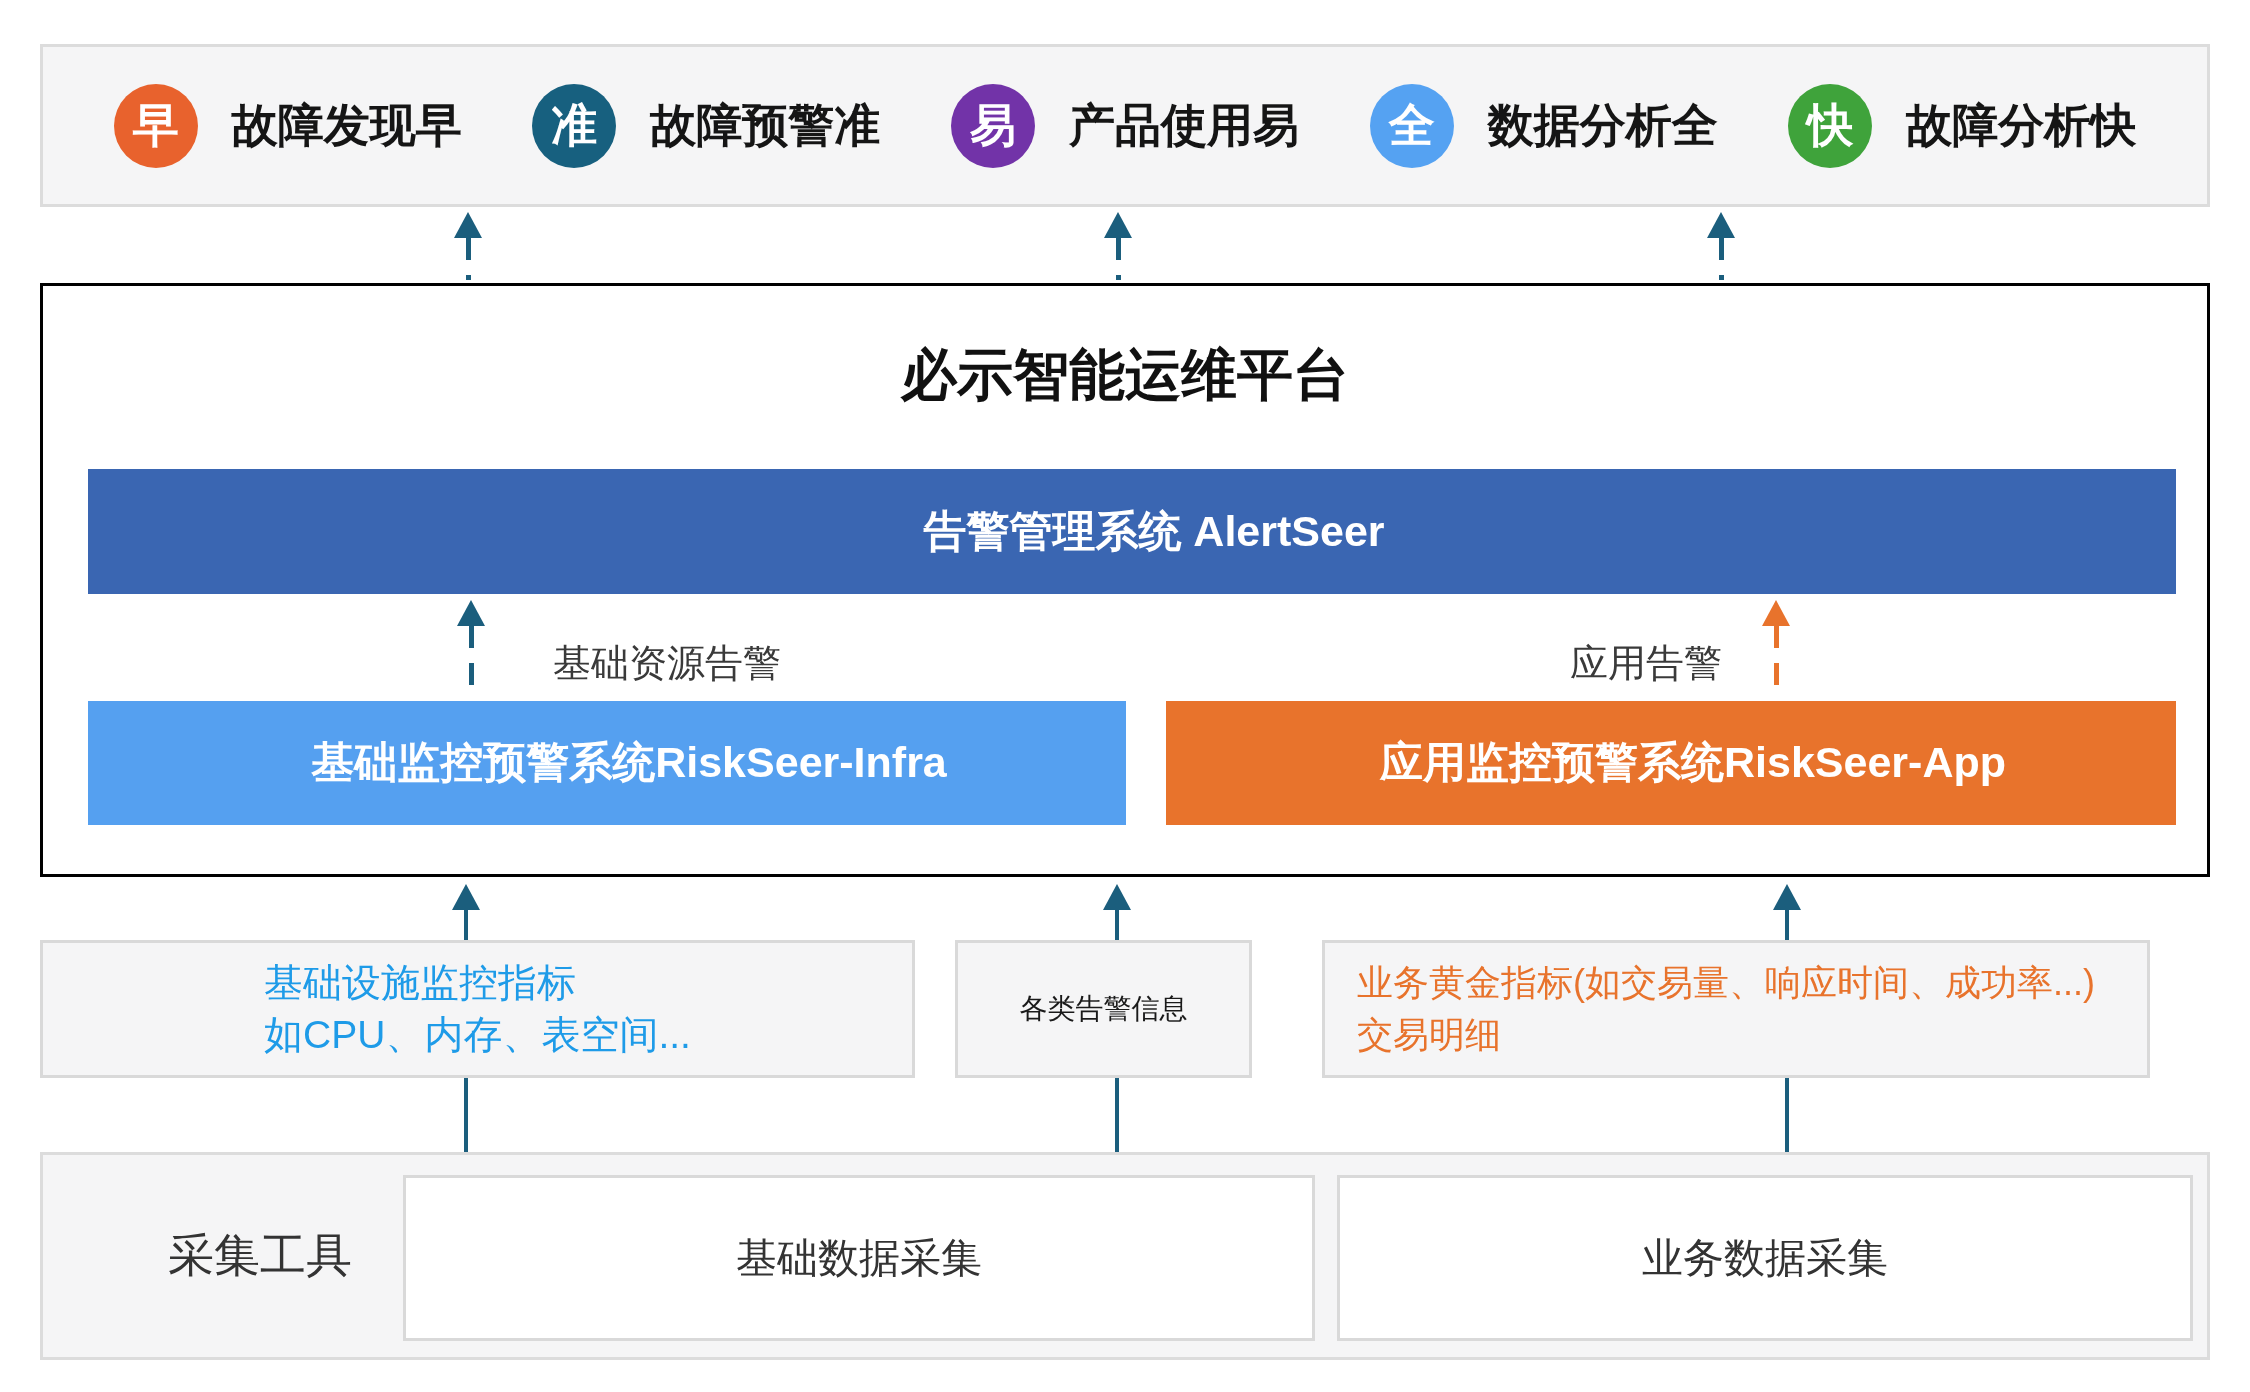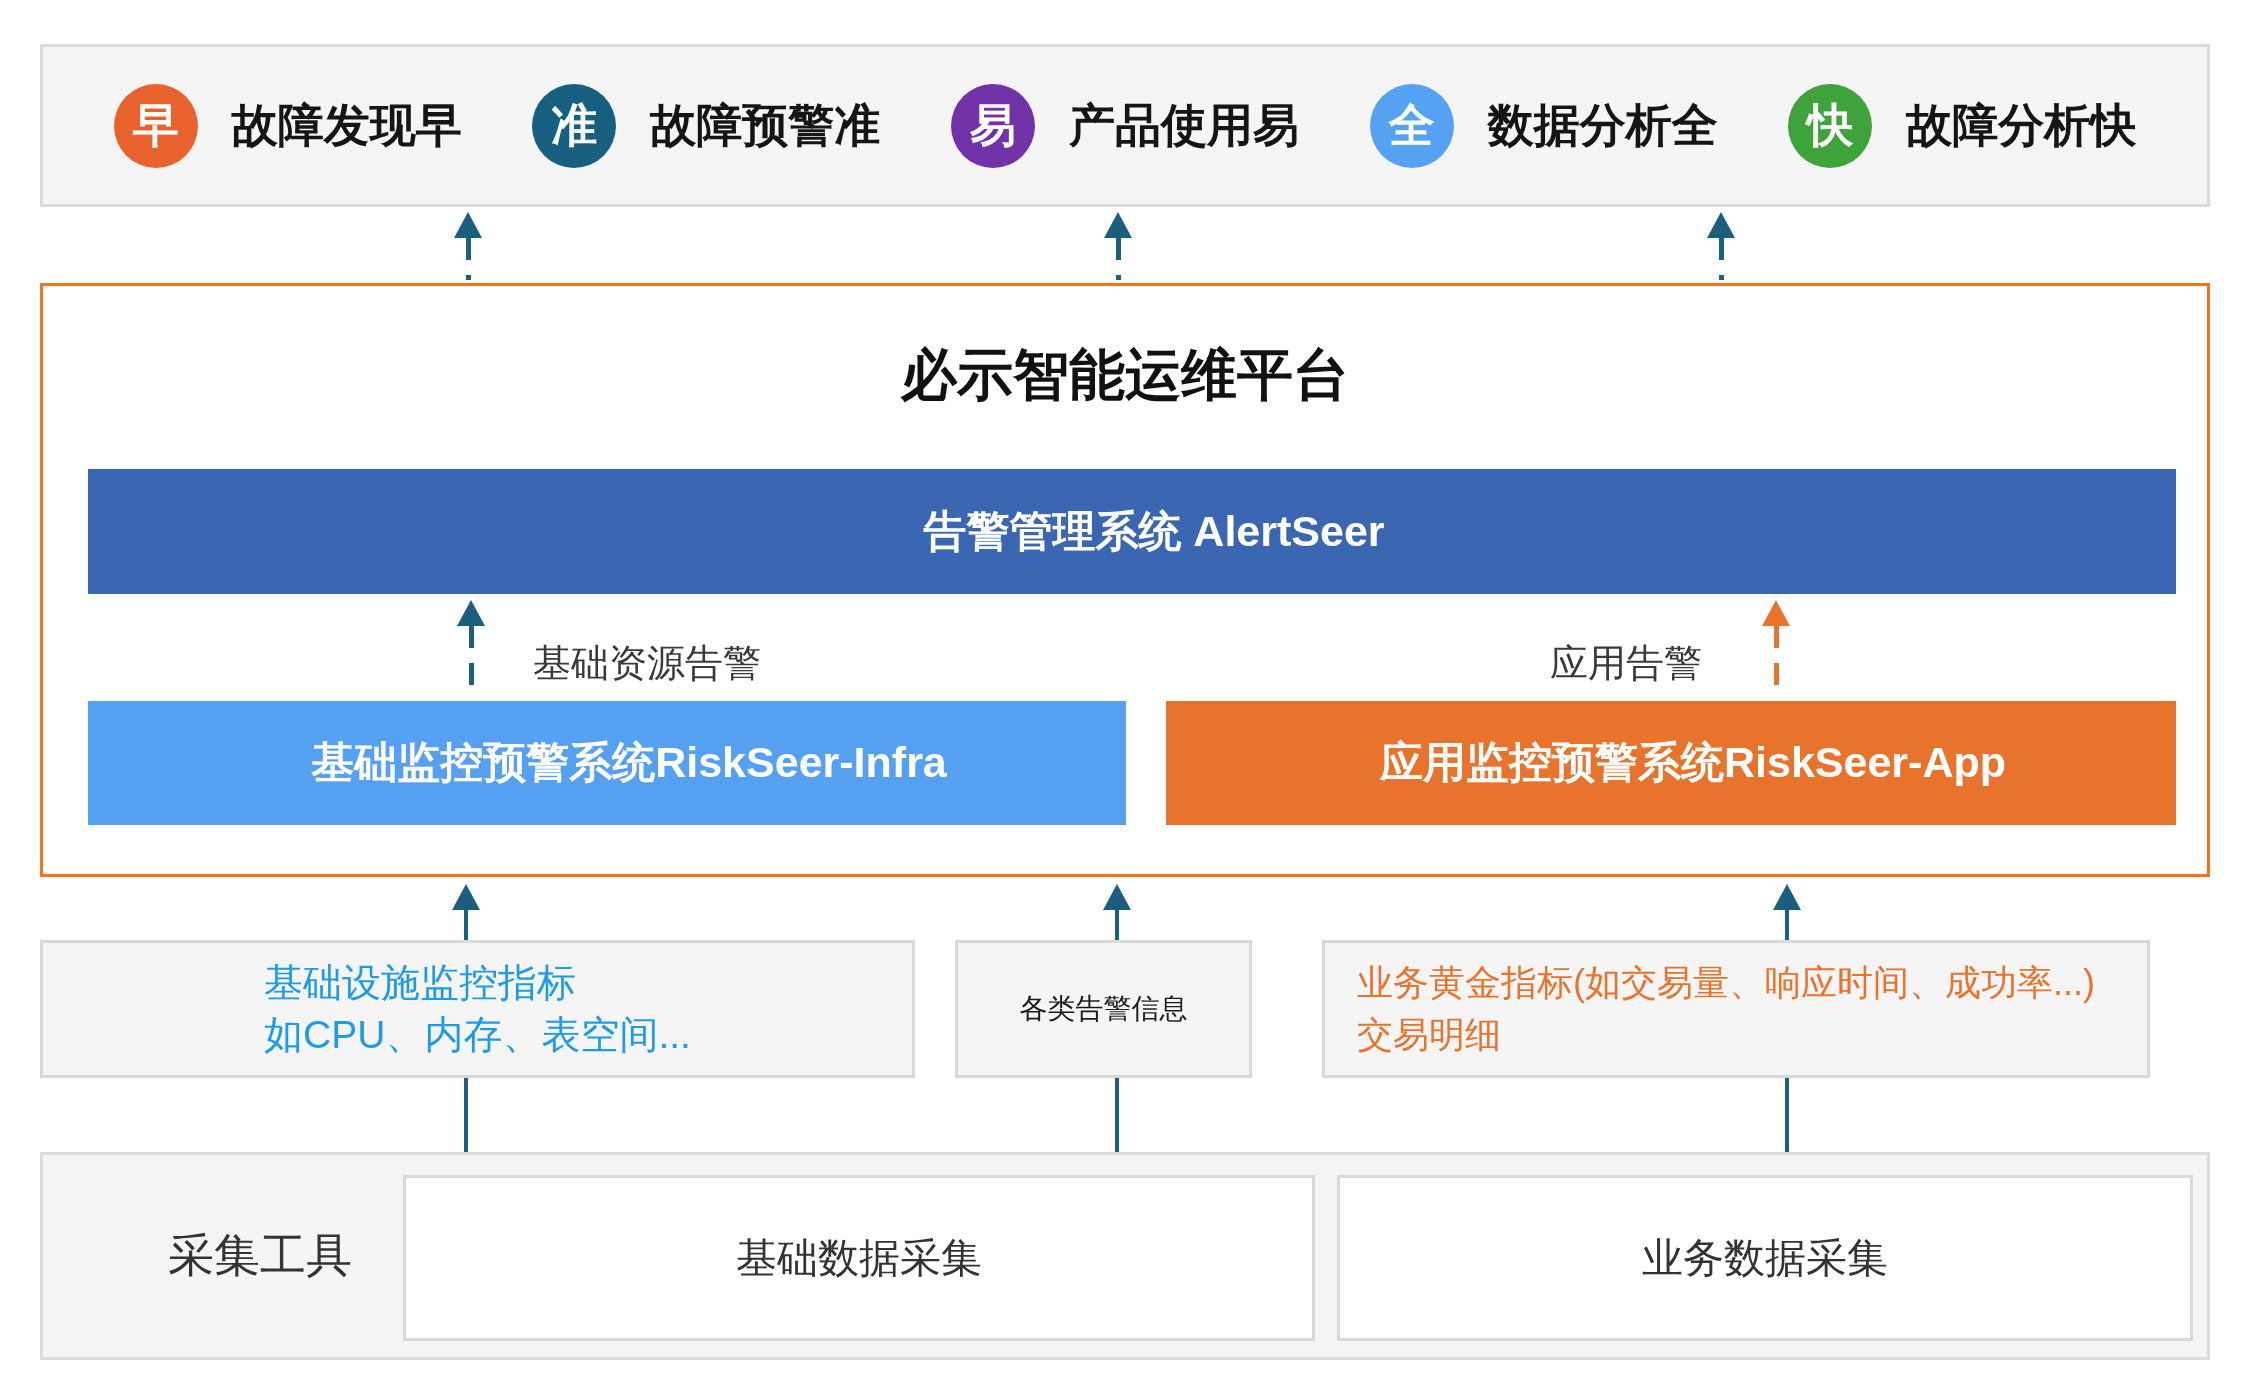--- a/index.html
+++ b/index.html
@@ -11,29 +11,29 @@
   .panel{position:absolute;background:#f5f5f6;border:3px solid #dcdcdc;box-sizing:border-box;}
   .features-bar{left:40px;top:44px;width:2170px;height:163px;
     display:flex;align-items:center;justify-content:space-evenly;}
   .feature{display:flex;align-items:center;gap:34px;}
   .badge{width:84px;height:84px;border-radius:50%;display:flex;align-items:center;justify-content:center;
     color:#fff;font-size:46px;font-weight:700;flex:0 0 auto;}
   .feature-label{font-size:46px;font-weight:700;color:#151515;white-space:nowrap;}
 
   
   .platform{position:absolute;left:40px;top:283px;width:2170px;height:594px;
-    background:#ffffff;border:3px solid #f97316;box-sizing:border-box;}
+    background:#ffffff;border:3px solid #000000;box-sizing:border-box;}
   .platform-title{position:absolute;left:0;top:52px;width:100%;text-align:center;
     font-size:56px;font-weight:700;color:#111;}
   .hbar{position:absolute;display:flex;align-items:center;justify-content:center;box-sizing:border-box;padding-left:44px;}
   .alertseer{left:45px;top:183px;width:2088px;height:125px;background:#3a66b2;}
   .infra-bar{left:45px;top:415px;width:1038px;height:124px;background:#55a0f0;}
   .app-bar{left:1123px;top:415px;width:1010px;height:124px;background:#e8732c;}
   .hbar span{color:#fff;font-size:43px;font-weight:600;white-space:nowrap;}
-  .flow-label{position:absolute;font-size:38px;color:#3a3a3a;white-space:nowrap;}
+  .flow-label{position:absolute;font-size:38px;color:#3a3a3a;white-space:nowrap;margin-left:20px;}
   .flow-label.infra{left:490px;top:352px;}
   .flow-label.app{left:1507px;top:352px;}
 
   
   .v-arrow{position:absolute;width:28px;display:flex;flex-direction:column;align-items:center;}
   .v-arrow .head{width:0;height:0;border-left:14px solid transparent;border-right:14px solid transparent;}
   .v-arrow .line{flex:1;width:4px;}
   .v-arrow.dashed .line{width:5px;background:none !important;}
   .teal .head{border-bottom:26px solid #1b5e7d;}
   .teal .line{background:#1b5e7d;}

